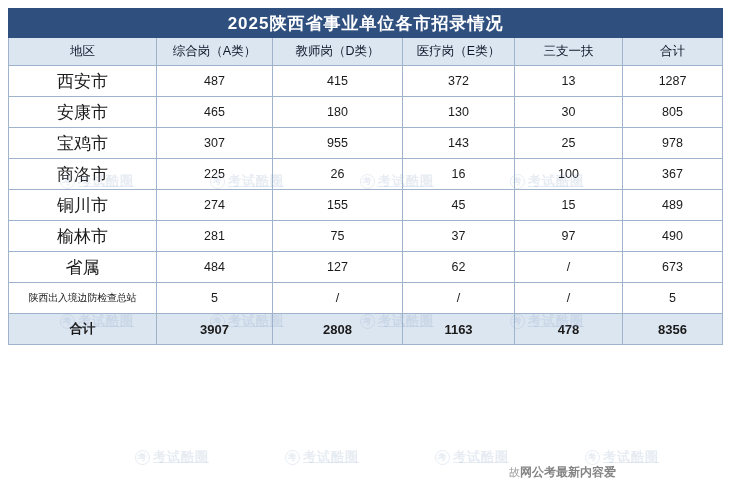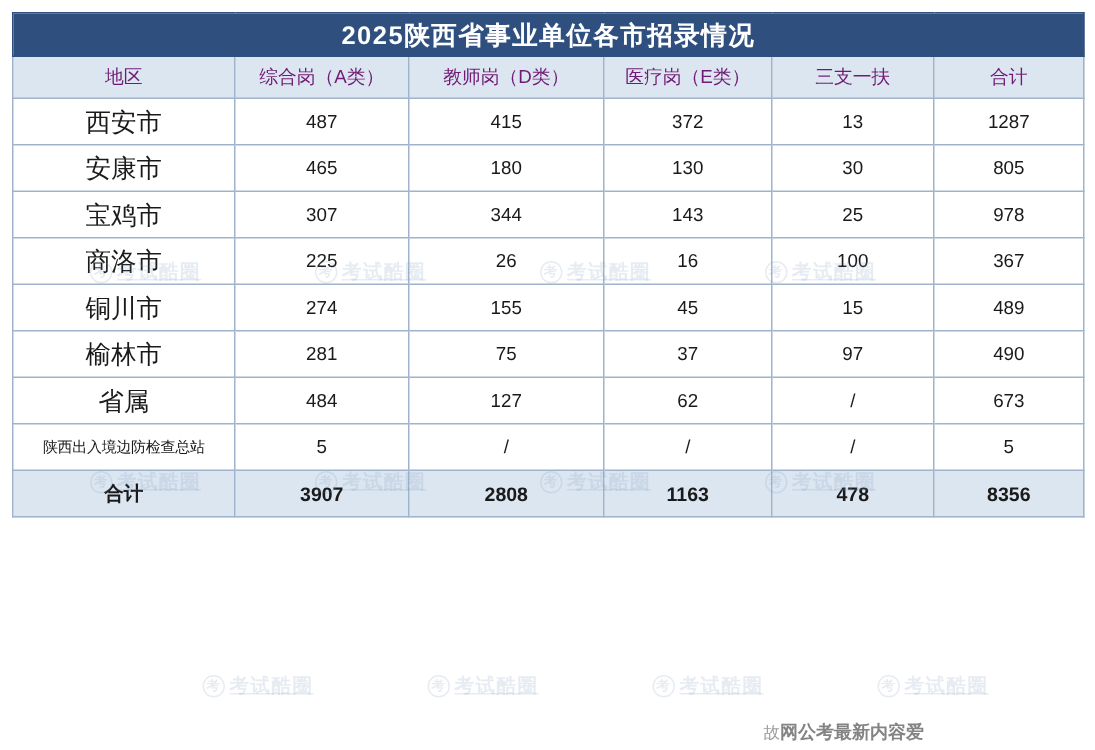--- a/index.html
+++ b/index.html
@@ -42,21 +42,21 @@
     font-size: 17px;
     font-weight: bold;
     height: 28px;
     letter-spacing: 1px;
     border: 1px solid #2f4f7f;
   }
   tr.header-row td {
     background: #dce6f1;
     height: 27px;
     font-size: 12.5px;
-    color: #701a75;
+    color: #0f172a;
   }
   tr.data-row td {
     height: 30px;
     font-size: 12.5px;
   }
   tr.data-row td.region {
     font-size: 17px;
   }
   tr.data-row td.region.small {
     font-size: 10px;
@@ -98,21 +98,21 @@
     height: 13px;
     line-height: 12px;
     font-size: 9px;
     text-align: center;
     margin-right: 3px;
     vertical-align: middle;
   }
   #credit {
     position: absolute;
     right: 6px;
-    bottom: 3px;
+    bottom: 19px;
     font-size: 12px;
     color: #6f6f6f;
     font-weight: bold;
     opacity: 0.85;
   }
   #credit .tag {
     color: #888;
     font-weight: normal;
     font-size: 11px;
   }
@@ -166,21 +166,21 @@
         <td>30</td>
         <td>805</td>
       </tr>
 
 
 
       <tr class="data-row">
         <td class="region">宝鸡市</td>
         <td>307</td>
         <td>
-            <span class="cell-main">344</span>
+            <span class="cell-main">955</span>
           </td>
         <td>143</td>
         <td>25</td>
         <td>978</td>
       </tr>
 
 
       <tr class="data-row">
         <td class="region">商洛市</td>
         <td>225</td>

